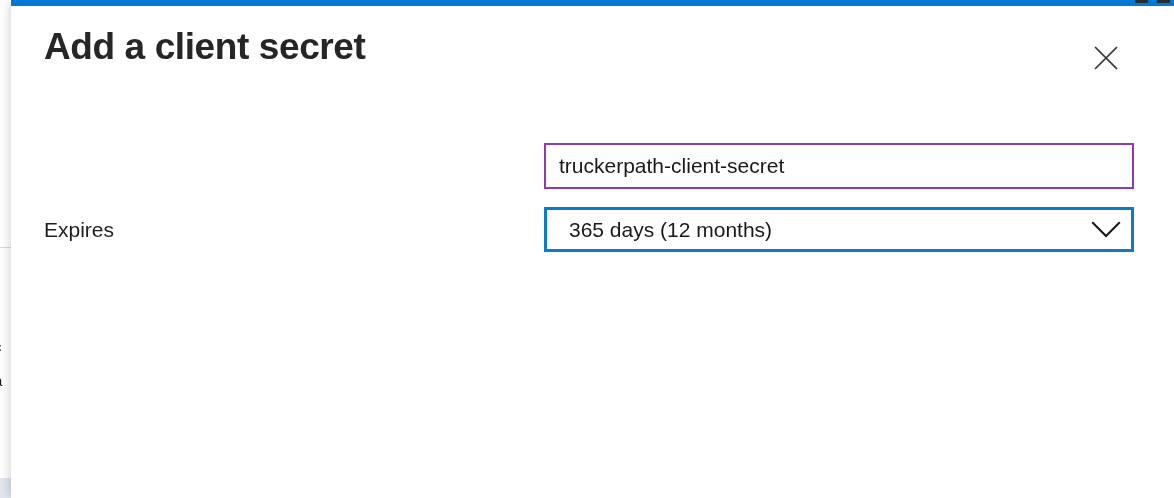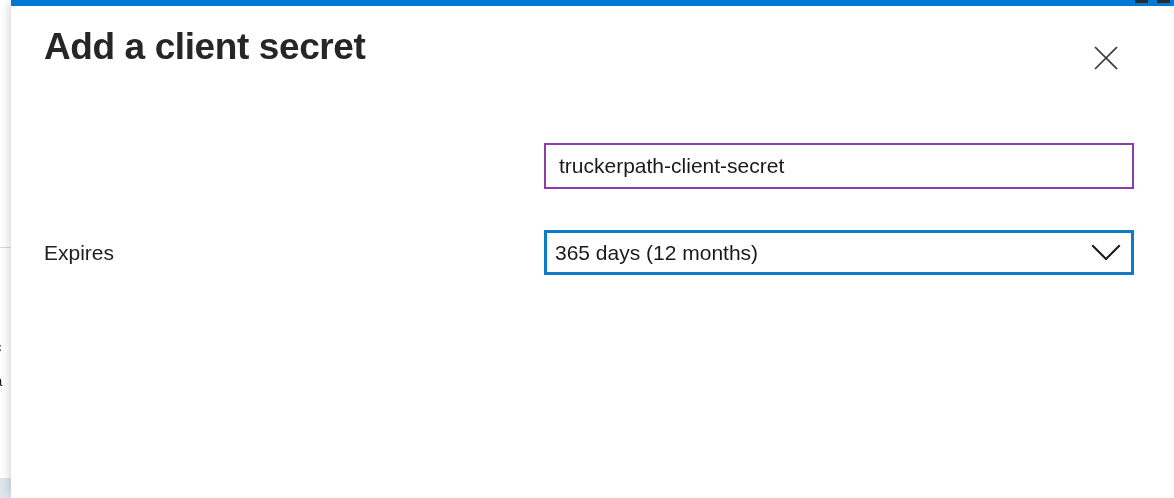--- a/index.html
+++ b/index.html
@@ -146,21 +146,21 @@
     height: 396px;
   }
 
   .field-row {
     position: absolute;
     left: 0;
     width: 1163px;
     height: 46px;
   }
   .field-row.row-description { top: 41px; }
-  .field-row.row-expires     { top: 128px; }
+  .field-row.row-expires     { top: 105px; }
 
   .field-label {
     position: absolute;
     left: 33px;
     top: 10px;
     font-size: 21px;
     line-height: 26px;
     color: #201f1e;
     white-space: nowrap;
   }
@@ -188,21 +188,21 @@
   .select-wrap {
     top: 0;
     height: 45px;
     border: 3px solid #0f7ac6;
     display: flex;
     align-items: center;
     cursor: pointer;
   }
   .select-value {
     flex: 1 1 auto;
-    padding-left: 8px;
+    padding-left: 22px;
     font-size: 21px;
     line-height: 26px;
     color: #1b1a19;
     white-space: nowrap;
     overflow: hidden;
   }
   .select-chevron {
     flex: 0 0 auto;
     width: 50px;
     display: flex;

